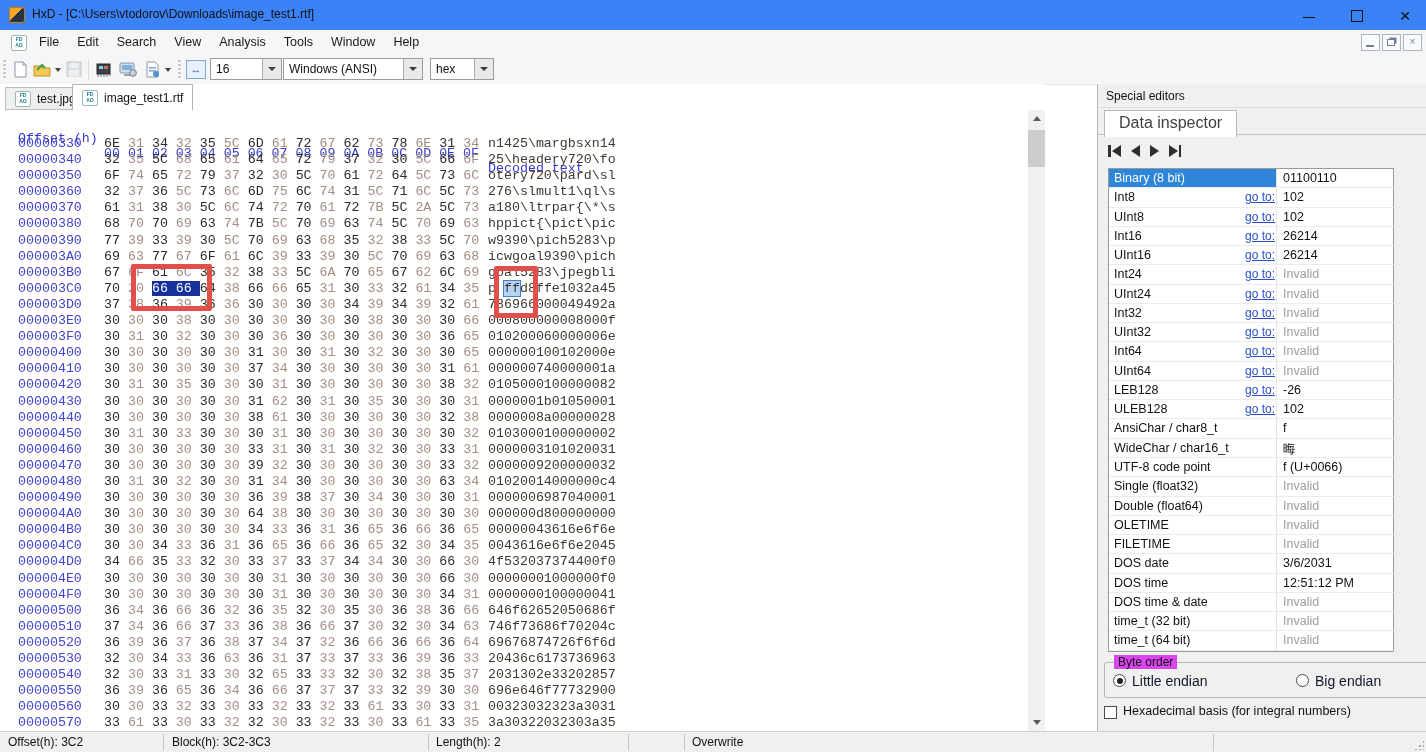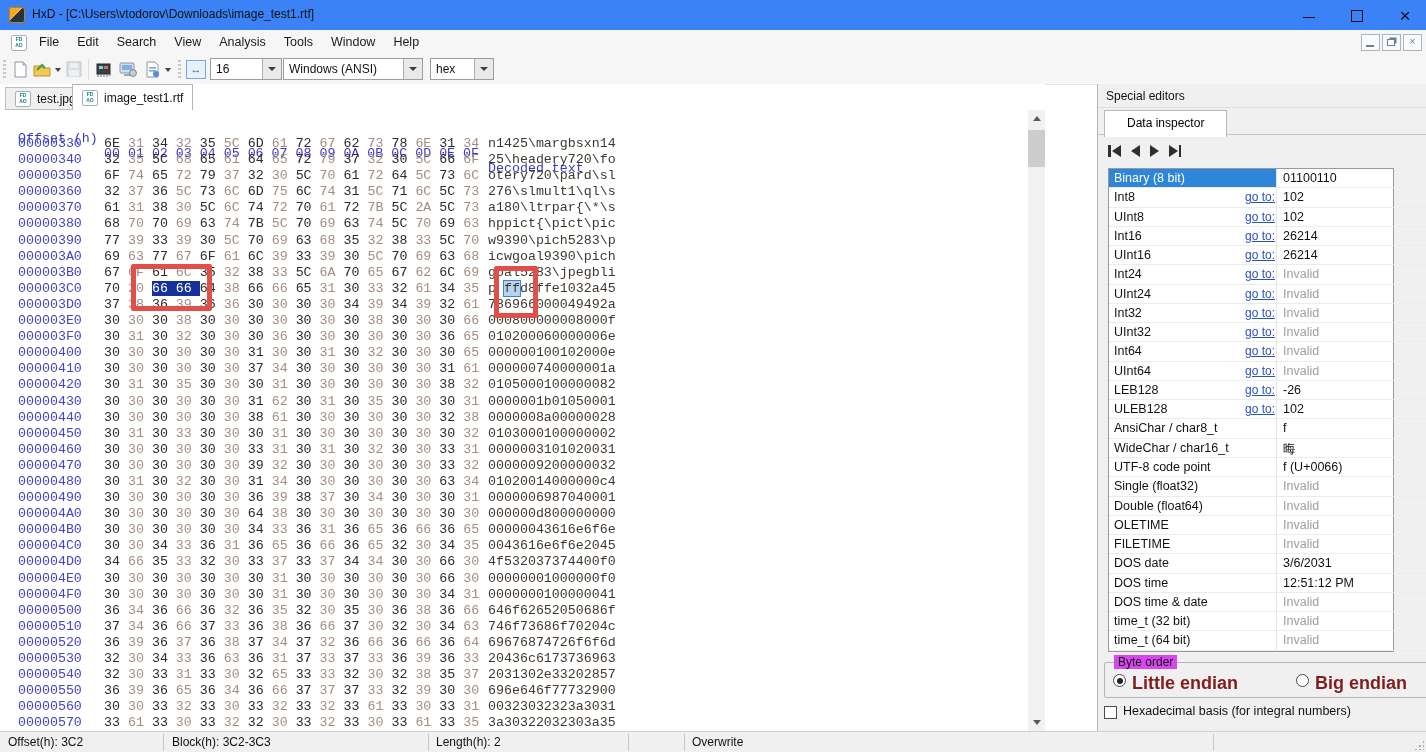--- a/index.html
+++ b/index.html
@@ -72,21 +72,21 @@
   .sb-down::after{top:6px;border-left:4px solid transparent;border-right:4px solid transparent;border-top:5px solid #5a5a5a;}
   .sb-thumb{position:absolute;left:0;width:17px;background:#cdcdcd;}
 
   
   .sepanel{position:absolute;left:1097px;top:84px;width:380px;height:647px;background:#f0f0f0;border-left:1px solid #b6b6b6;box-sizing:border-box;}
   .se-title{position:absolute;left:8px;top:5px;font-size:12px;color:#111;}
   .se-close{position:absolute;right:8px;top:3px;font-size:14px;color:#222;width:16px;text-align:center;}
   .se-titleline{position:absolute;left:0;top:23px;width:100%;height:1px;background:#dcdcdc;}
   .se-tabstrip{position:absolute;left:0;top:26px;width:100%;height:25px;border-bottom:1px solid #c2c2c2;box-sizing:border-box;}
   .se-tab{position:absolute;left:6px;top:0;height:26px;background:#fff;border:1px solid #b9b9b9;border-bottom:none;
-          font-size:12px;color:#000000;line-height:24px;padding:0 22px;z-index:2;}
+          font-size:16px;color:#404040;line-height:24px;padding:0 14px;z-index:2;}
   .navrow{position:absolute;left:10px;top:58px;height:18px;display:flex;gap:10px;align-items:center;}
   .navbtn{display:flex;align-items:center;gap:1px;height:14px;}
   .nav-bar{width:2.5px;height:12px;background:#2e2e2e;}
   .tri-l{width:0;height:0;border-top:6px solid transparent;border-bottom:6px solid transparent;border-right:9px solid #2e2e2e;}
   .tri-r{width:0;height:0;border-top:6px solid transparent;border-bottom:6px solid transparent;border-left:9px solid #2e2e2e;}
 
   .insgrid{position:absolute;left:10px;top:84px;width:286px;height:484px;background:#fff;border:1px solid #9a9a9a;box-sizing:border-box;}
   .insrows{position:absolute;left:0;top:0;width:340px;height:482px;overflow:hidden;}
   .insrow{position:relative;height:19.28px;box-sizing:border-box;border-bottom:1px solid #ececec;font-size:12.5px;}
   .ins-name{position:absolute;left:0;top:0;width:168px;height:100%;box-sizing:border-box;border-right:1px solid #e4e4e4;
@@ -94,21 +94,21 @@
   .insrow.selected .ins-name{background:#2f86d8;color:#fff;}
   .ins-goto{position:absolute;right:174px;top:2px;font-size:12px;color:#2950c8;text-decoration:underline;}
   .ins-val{position:absolute;left:174px;top:2px;color:#111;}
   .ins-val.invalid{color:#9e9e9e;}
   .insgrid .vscroll{left:340px;top:0;width:17px;height:482px;}
 
   .groupbox{position:absolute;left:6px;top:578px;width:366px;height:36px;border:1px solid #b5b5b5;border-radius:2px;box-sizing:border-box;}
   .gb-legend{position:absolute;left:9px;top:-8px;background:#d946ef;padding:0 4px;font-size:12px;color:#111;}
   .radio{position:absolute;width:13px;height:13px;border:1px solid #4a4a4a;border-radius:50%;background:#fff;box-sizing:border-box;}
   .radio.on::after{content:"";position:absolute;left:2.5px;top:2.5px;width:6px;height:6px;border-radius:50%;background:#222;}
-  .rlabel{position:absolute;font-size:18px;color:#7f1d1d;font-weight:bold;}
+  .rlabel{position:absolute;font-size:14px;color:#0f172a;}
   .checkbox{position:absolute;left:6px;top:622px;width:13px;height:13px;border:1px solid #4a4a4a;background:#fff;box-sizing:border-box;}
   .cblabel{position:absolute;left:25px;top:620px;font-size:12.5px;color:#111;}
 
   
   .statusbar{position:absolute;left:0;top:731px;width:1426px;height:21px;background:#f0f0f0;border-top:1px solid #cfcfcf;box-sizing:border-box;font-size:12px;color:#111;}
   .st-div{position:absolute;top:2px;width:1px;height:17px;background:#c6c6c6;}
   .st-label{position:absolute;top:3px;}
   .grip{position:absolute;right:2px;bottom:2px;width:10px;height:10px;
         background:radial-gradient(circle at 2px 2px,#a8a8a8 1px,transparent 1.3px) 0 0/4px 4px;
         clip-path:polygon(100% 0,100% 100%,0 100%);}

